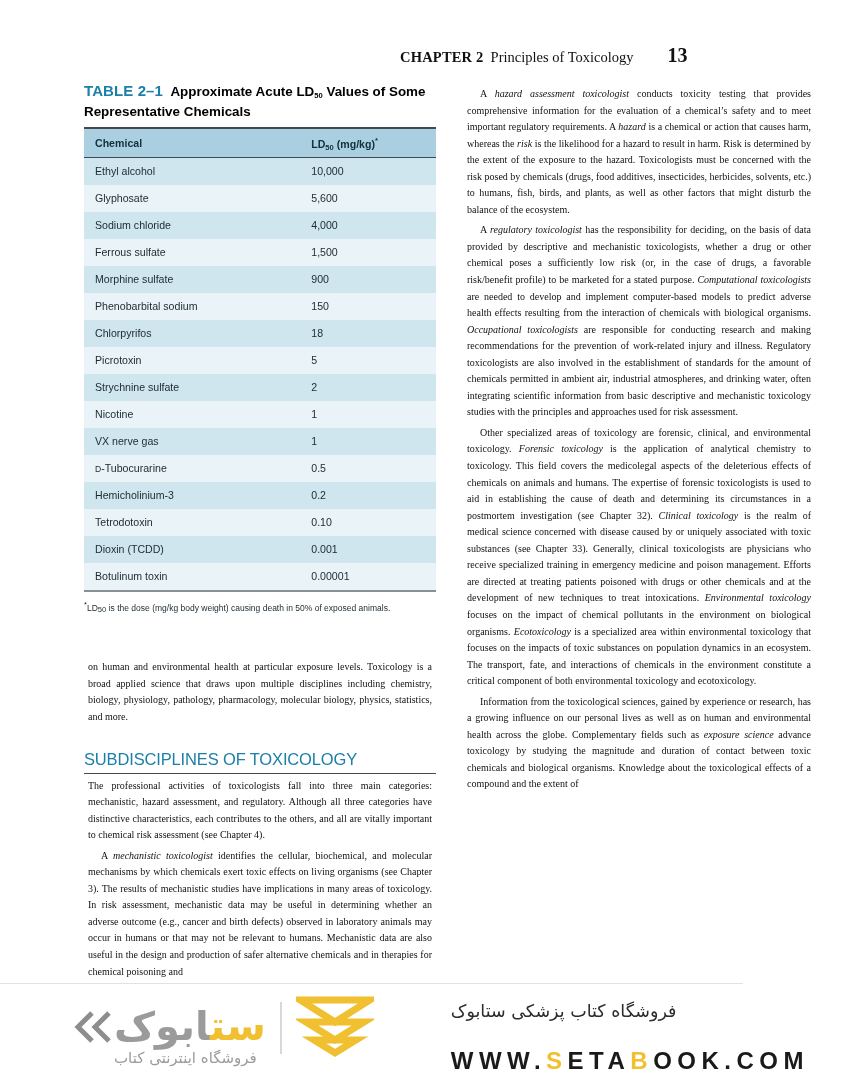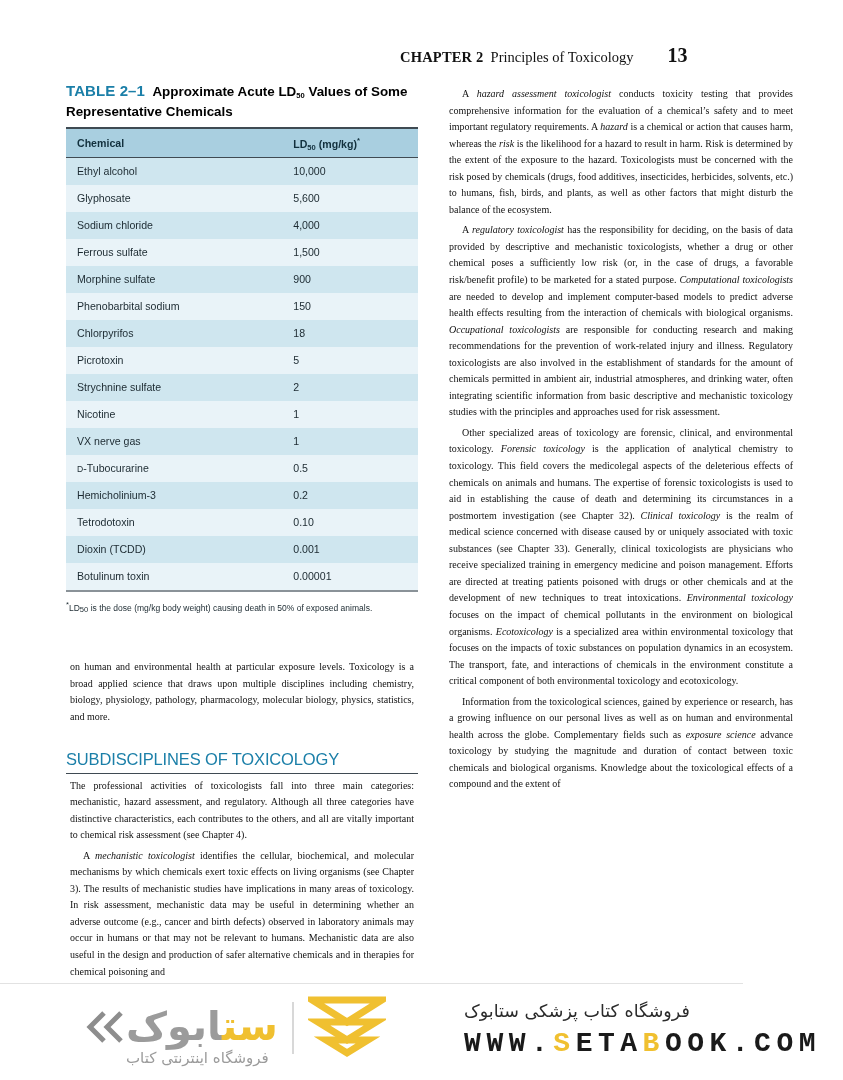--- a/index.html
+++ b/index.html
@@ -38,21 +38,21 @@
   .hdr-pageno {
     font-weight: bold;
     font-size: 20px;
     margin-left: 34px;
   }
 
   
   .page-body {
     position: absolute;
     top: 82px;
-    left: 66px;
+    left: 84px;
     width: 731px;
     height: 900px;
     overflow: hidden;
   }
   .col {
     position: absolute;
     top: 0;
     width: 352px;
     height: 900px;
     overflow: hidden;
@@ -141,21 +141,20 @@
 
   
   .footer {
     position: absolute;
     left: 0;
     bottom: 0;
     width: 743px;
     height: 97px;
     background: #ffffff;
     border-top: 1px solid #e2e2e2;
-    padding-left: 12px;
   }
   .footer-inner {
     position: relative;
     width: 843px;
     height: 97px;
   }
   .logo-group {
     position: absolute;
     left: 72px;
     top: 12px;
@@ -200,27 +199,27 @@
     text-align: left;
   }
   .site-fa {
     font-family: "DejaVu Sans", sans-serif;
     font-size: 17.5px;
     color: #2b2b2b;
     direction: rtl;
     line-height: 26px;
   }
   .site-url {
-    font-family: Liberation Mono, monospace;
-    font-size: 28px;
+    font-family: Liberation Sans, sans-serif;
+    font-size: 24px;
     font-weight: bold;
     color: #1a1a1a;
     letter-spacing: 5.5px;
     line-height: 34px;
-    margin-top: 3px;
+    margin-top: 20px;
   }
   .site-url .gold { color: #f0c030; }
 </style>
 </head>
 <body>
 
 <div class="page-header">
   <span class="hdr-chapter">CHAPTER 2</span>
   <span class="hdr-title">Principles of Toxicology</span>
   <span class="hdr-pageno">13</span>

